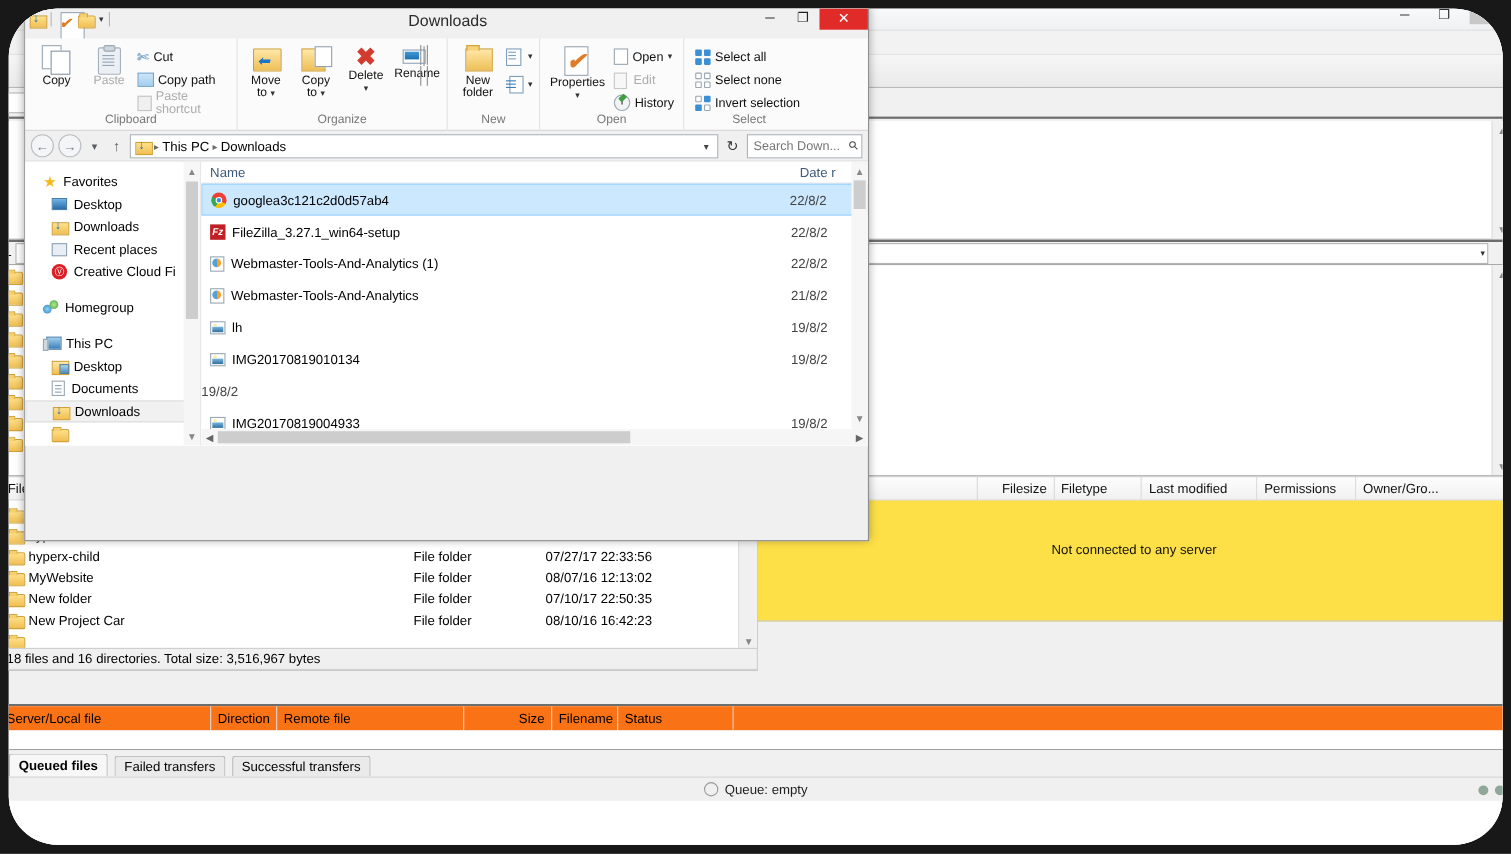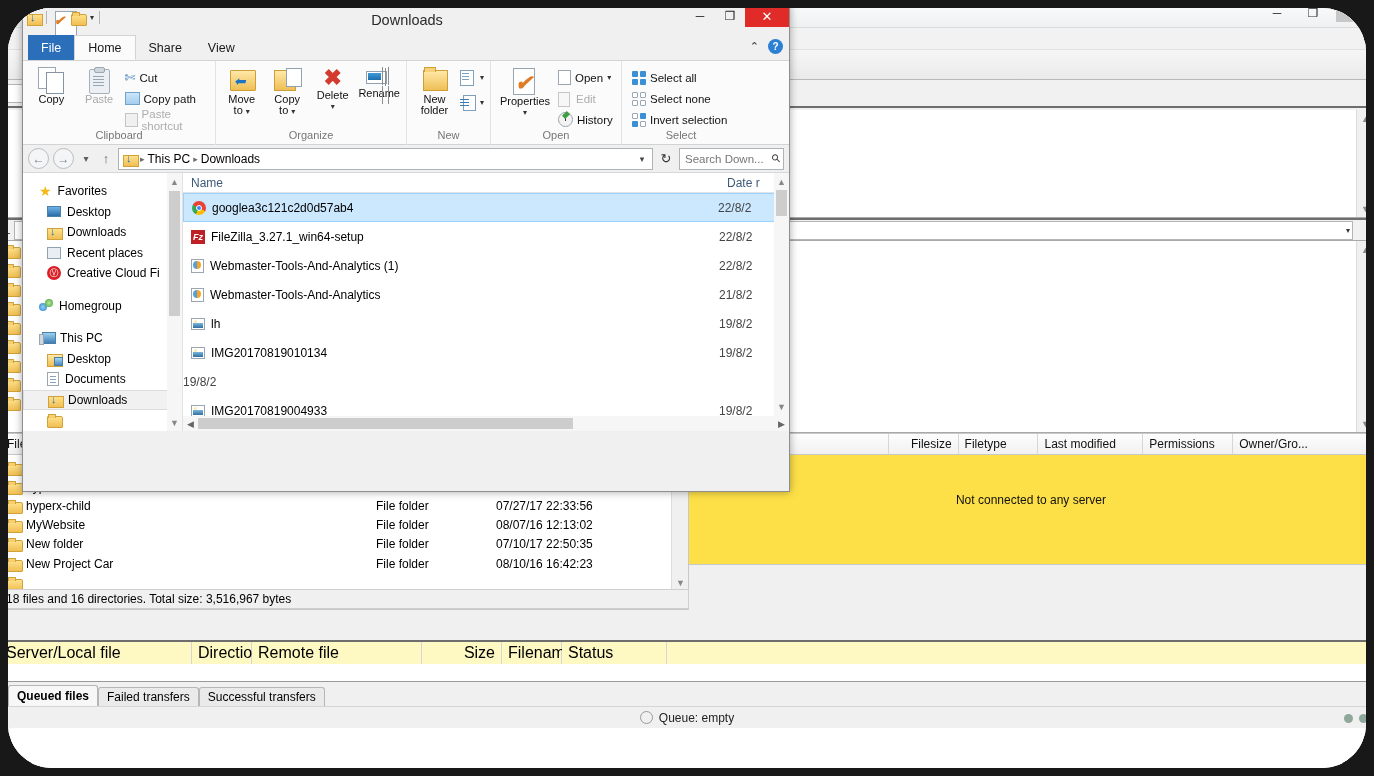--- a/index.html
+++ b/index.html
@@ -155,31 +155,31 @@
   }
 
   
   .fz-queue-head {
     position:absolute; left:0; top:640px; width:1374px; height:24px;
     display:flex; background:#fff; border-top:2px solid #6e6e6e;
     border-bottom:1px solid #cfcfcf;
   }
   .qh-cell {
     height:22px; display:flex; align-items:center; padding:0 6px;
-    border-right:1px solid #d6d6d6; font-size:16px;
-    background:#fef9c3;
+    border-right:1px solid #d6d6d6; font-size:12px;
+    background:#f97316;
   }
   .qh-cell.num { justify-content:flex-end; }
   .fz-queue-body {
     position:absolute; left:0; top:664px; width:1374px; height:18px; background:#fff;
     border-bottom:1px solid #9a9a9a;
   }
   .fz-tabs {
     position:absolute; left:0; top:682px; width:1374px; height:24px;
-    background:#f0f0f0; display:flex; align-items:flex-end; padding-left:8px; gap:0;
+    background:#f0f0f0; display:flex; align-items:flex-end; padding-left:8px; gap:6px;
   }
   .fz-tab {
     height:19px; padding:0 8px; font-size:12px;
     background:#eaeaea; border:1px solid #b6b6b6; border-bottom:none;
     border-radius:3px 3px 0 0; display:flex; align-items:center;
   }
   .fz-tab.active { background:#f7f7f7; font-weight:bold; height:21px; }
   .fz-bottombar {
     position:absolute; left:0; top:706px; width:1374px; height:22px;
     background:#f0f0f0; border-top:1px solid #d5d5d5;
@@ -672,30 +672,20 @@
         <span class="ex-qsep"></span>
       </div>
       <div class="ex-titletext">Downloads</div>
       <div class="ex-winctl">
         <div class="ex-btn">─</div>
         <div class="ex-btn">❐</div>
         <div class="ex-btn close">✕</div>
       </div>
     </div>
 
-    <div class="ex-tabs">
-      <div class="ex-tab file">File</div>
-      <div class="ex-tab sel">Home</div>
-      <div class="ex-tab">Share</div>
-      <div class="ex-tab">View</div>
-      <div class="ex-tabright">
-        <span style="font-size:11px;color:#333">⌃</span>
-        <span class="help-circ">?</span>
-      </div>
-    </div>
 
     <div class="ribbon">
 
       <div class="rgroup" style="width:193px">
         <div class="rgroup-body">
           <div class="big-btn">
             <span class="ic g-copy">
                     <i></i>
                   </span>
             <span class="lbl">Copy</span>

